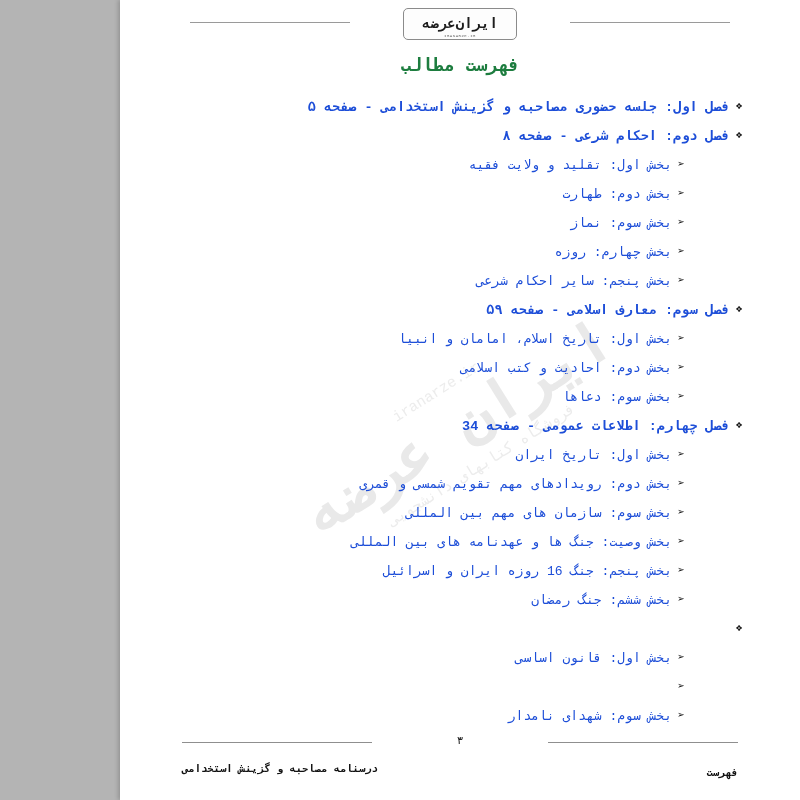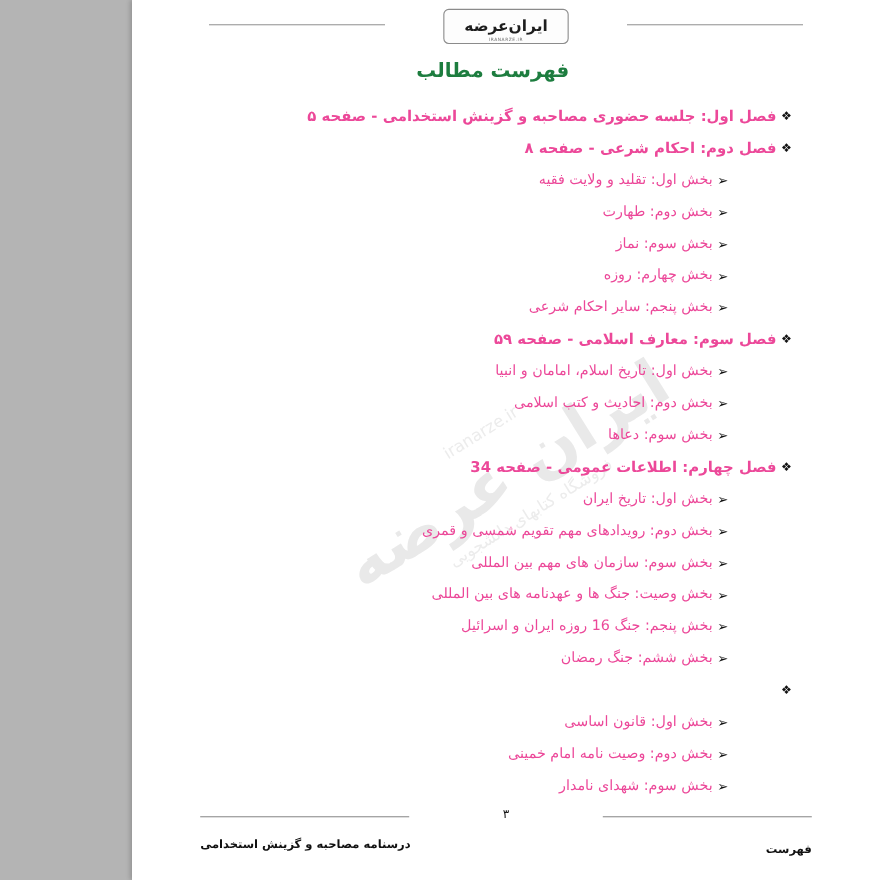--- a/index.html
+++ b/index.html
@@ -15,20 +15,21 @@
   }
   .page {
     position: absolute;
     left: 120px;
     top: 0;
     width: 680px;
     height: 800px;
     background: #ffffff;
     box-shadow: -2px 0 4px rgba(0,0,0,0.18);
     overflow: hidden;
+    font-family: Liberation Mono, monospace;
   }
   
   .top-rules {
     position: absolute;
     top: 22px;
     left: 0;
     width: 100%;
     height: 2px;
   }
   .rule-left, .rule-right {
@@ -98,21 +99,21 @@
     display: block;
     font-size: 15px;
     font-weight: normal;
     color: #ececec;
     margin-bottom: 4px;
   }
 
   .content {
     position: relative;
     z-index: 3;
-    padding: 50px 76px 0 52px;
+    padding: 50px 52px 0 52px;
   }
   .doc-title {
     text-align: center;
     color: #1d7d3f;
     font-size: 18px;
     font-weight: bold;
     margin: 4px 0 16px 0;
   }
 
   .toc-line {
@@ -133,21 +134,21 @@
     width: 18px;
     text-align: center;
     font-size: 12px;
     color: #111;
     line-height: 1;
   }
   .chapter .bullet { color: #111; font-size: 11px; }
   .section .bullet { color: #111; font-size: 12px; }
   .label {
     font-size: 13.5px;
-    color: #ec4899;
+    color: #1d4ed8;
     white-space: nowrap;
   }
   .chapter .label {
     font-weight: bold;
     font-size: 13.5px;
   }
   .section .label {
     font-weight: normal;
     font-size: 13px;
   }
@@ -295,21 +296,20 @@
         </div>
         <div class="toc-line chapter lvl-0">
           <span class="bullet">❖</span>
         </div>
         <div class="toc-line section lvl-1">
           <span class="bullet">➢</span>
           <span class="label">بخش اول: قانون اساسی</span>
         </div>
         <div class="toc-line section lvl-1">
           <span class="bullet">➢</span>
-          <span class="label">بخش دوم: وصیت نامه امام خمینی</span>
         </div>
         <div class="toc-line section lvl-1">
           <span class="bullet">➢</span>
           <span class="label">بخش سوم: شهدای نامدار</span>
         </div>
       </div>
   </div>
 
   <div class="footer">
     <div class="footer-rule-left"></div>

